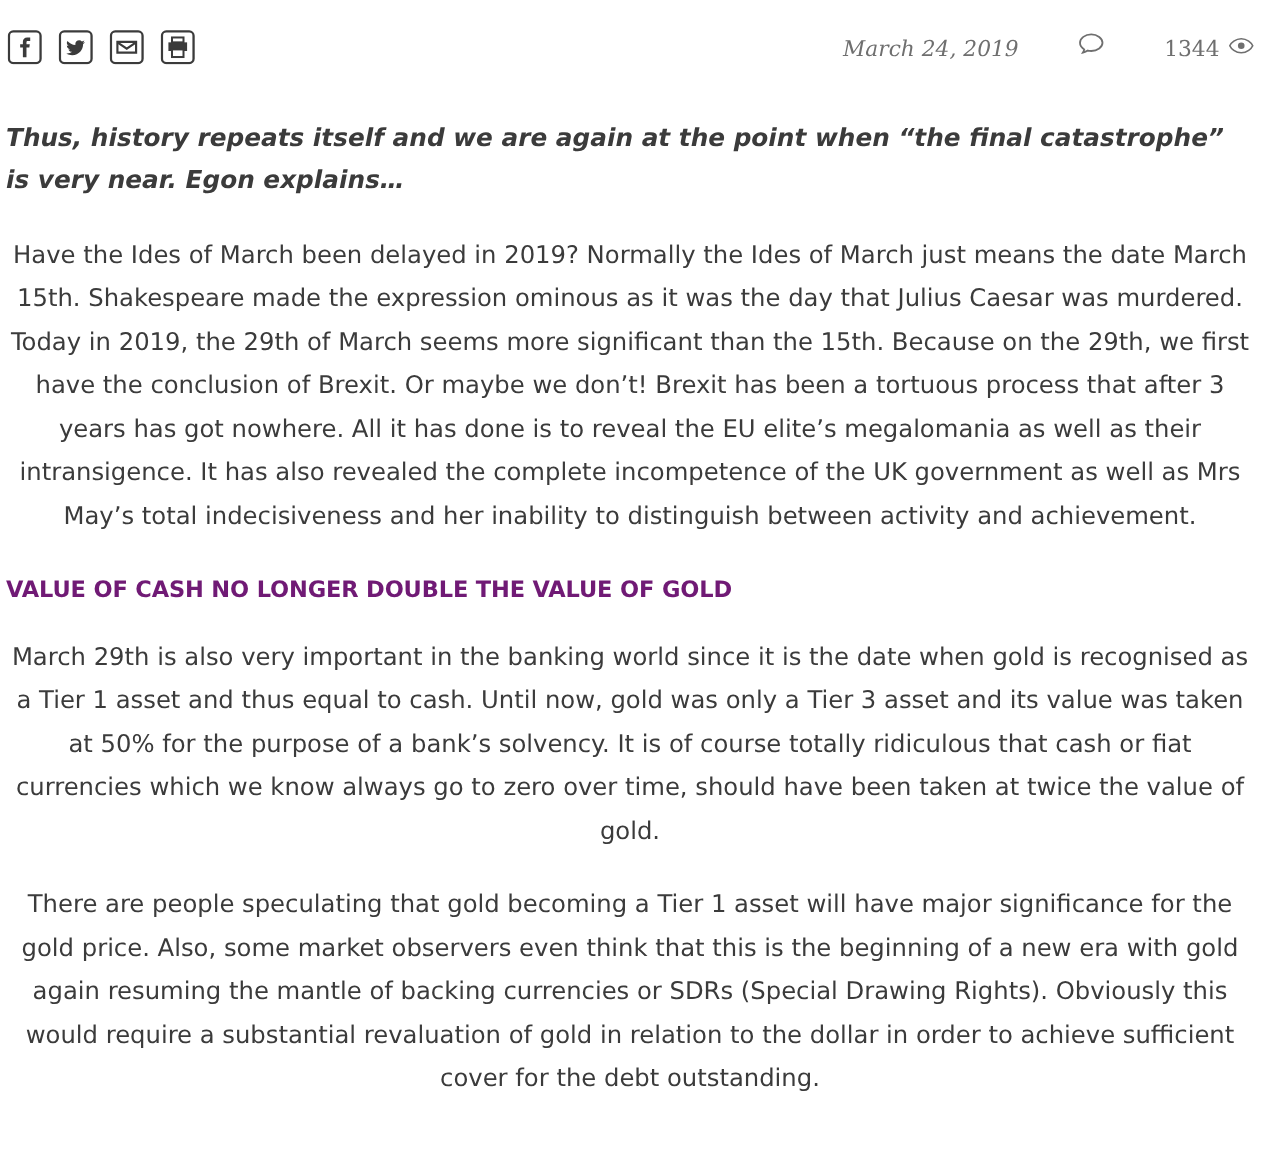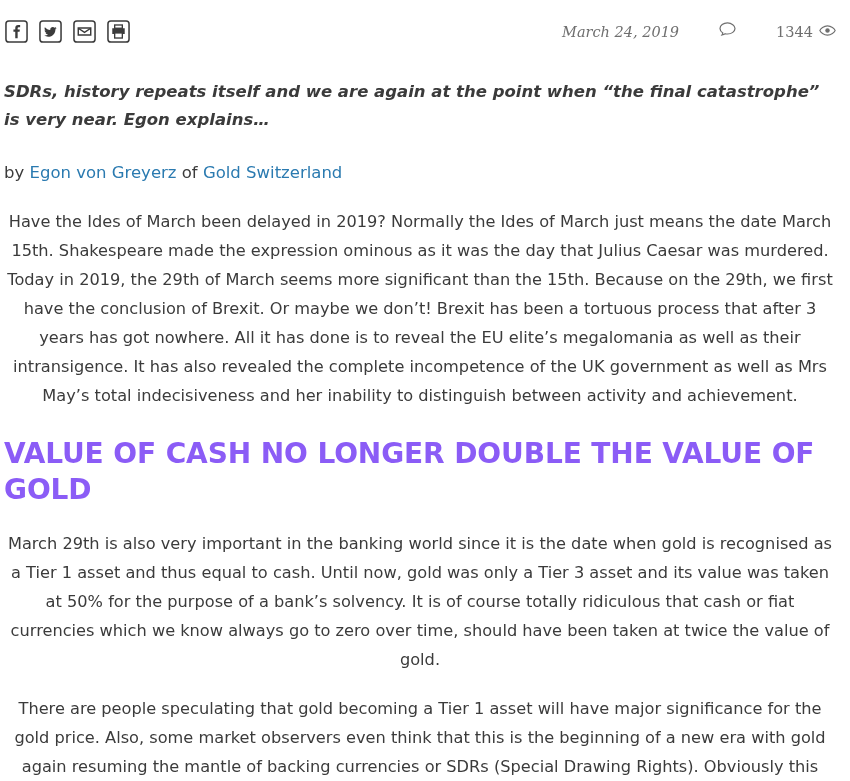--- a/index.html
+++ b/index.html
@@ -84,23 +84,23 @@
     text-decoration: none;
   }
   p.body-text {
     font-size: 16.2px;
     line-height: 1.79;
     color: #3b3b3b;
     margin: 20px 0 0 0;
     text-align: center;
   }
   h2.section-head {
-    font-size: 28px;
+    font-size: 15px;
     font-weight: bold;
-    color: #8b5cf6;
+    color: #701a75;
     margin: 26px 0 0 0;
     line-height: 1.3;
     letter-spacing: -0.1px;
   }
 </style>
 </head>
 <body>
 
 <div class="page">
 
@@ -150,28 +150,22 @@
           <svg width="17" height="13" viewBox="0 0 20 13" aria-hidden="true">
             <path d="M10 1C5.5 1 2 4.2 1 6.5 2 8.8 5.5 12 10 12s8-3.2 9-5.5C18 4.2 14.5 1 10 1z" fill="none" stroke="#6f6f6f" stroke-width="1.3"></path>
             <circle cx="10" cy="6.5" r="2.6" fill="#6f6f6f"></circle>
           </svg>
         </span>
       </span>
     </div>
 
   </div>
 
-  <p class="lede">SDRs, history repeats itself and we are again at the point when “the final catastrophe” is very near. Egon explains…</p>
+  <p class="lede">Thus, history repeats itself and we are again at the point when “the final catastrophe” is very near. Egon explains…</p>
 
-  <p class="byline">
-    <span>by</span>
-    <a href="#">Egon von Greyerz</a>
-    <span>of</span>
-    <a href="#">Gold Switzerland</a>
-  </p>
 
   <p class="body-text">Have the Ides of March been delayed in 2019? Normally the Ides of March just means the date March 15th. Shakespeare made the expression ominous as it was the day that Julius Caesar was murdered. Today in 2019, the 29th of March seems more significant than the 15th. Because on the 29th, we first have the conclusion of Brexit. Or maybe we don’t! Brexit has been a tortuous process that after 3 years has got nowhere. All it has done is to reveal the EU elite’s megalomania as well as their intransigence. It has also revealed the complete incompetence of the UK government as well as Mrs May’s total indecisiveness and her inability to distinguish between activity and achievement.</p>
 
   <h2 class="section-head">VALUE OF CASH NO LONGER DOUBLE THE VALUE OF GOLD</h2>
 
   <p class="body-text">March 29th is also very important in the banking world since it is the date when gold is recognised as a Tier 1 asset and thus equal to cash. Until now, gold was only a Tier 3 asset and its value was taken at 50% for the purpose of a bank’s solvency. It is of course totally ridiculous that cash or fiat currencies which we know always go to zero over time, should have been taken at twice the value of gold.</p>
   <p class="body-text">There are people speculating that gold becoming a Tier 1 asset will have major significance for the gold price. Also, some market observers even think that this is the beginning of a new era with gold again resuming the mantle of backing currencies or SDRs (Special Drawing Rights). Obviously this would require a substantial revaluation of gold in relation to the dollar in order to achieve sufficient cover for the debt outstanding.</p>
 
 </div>
 

